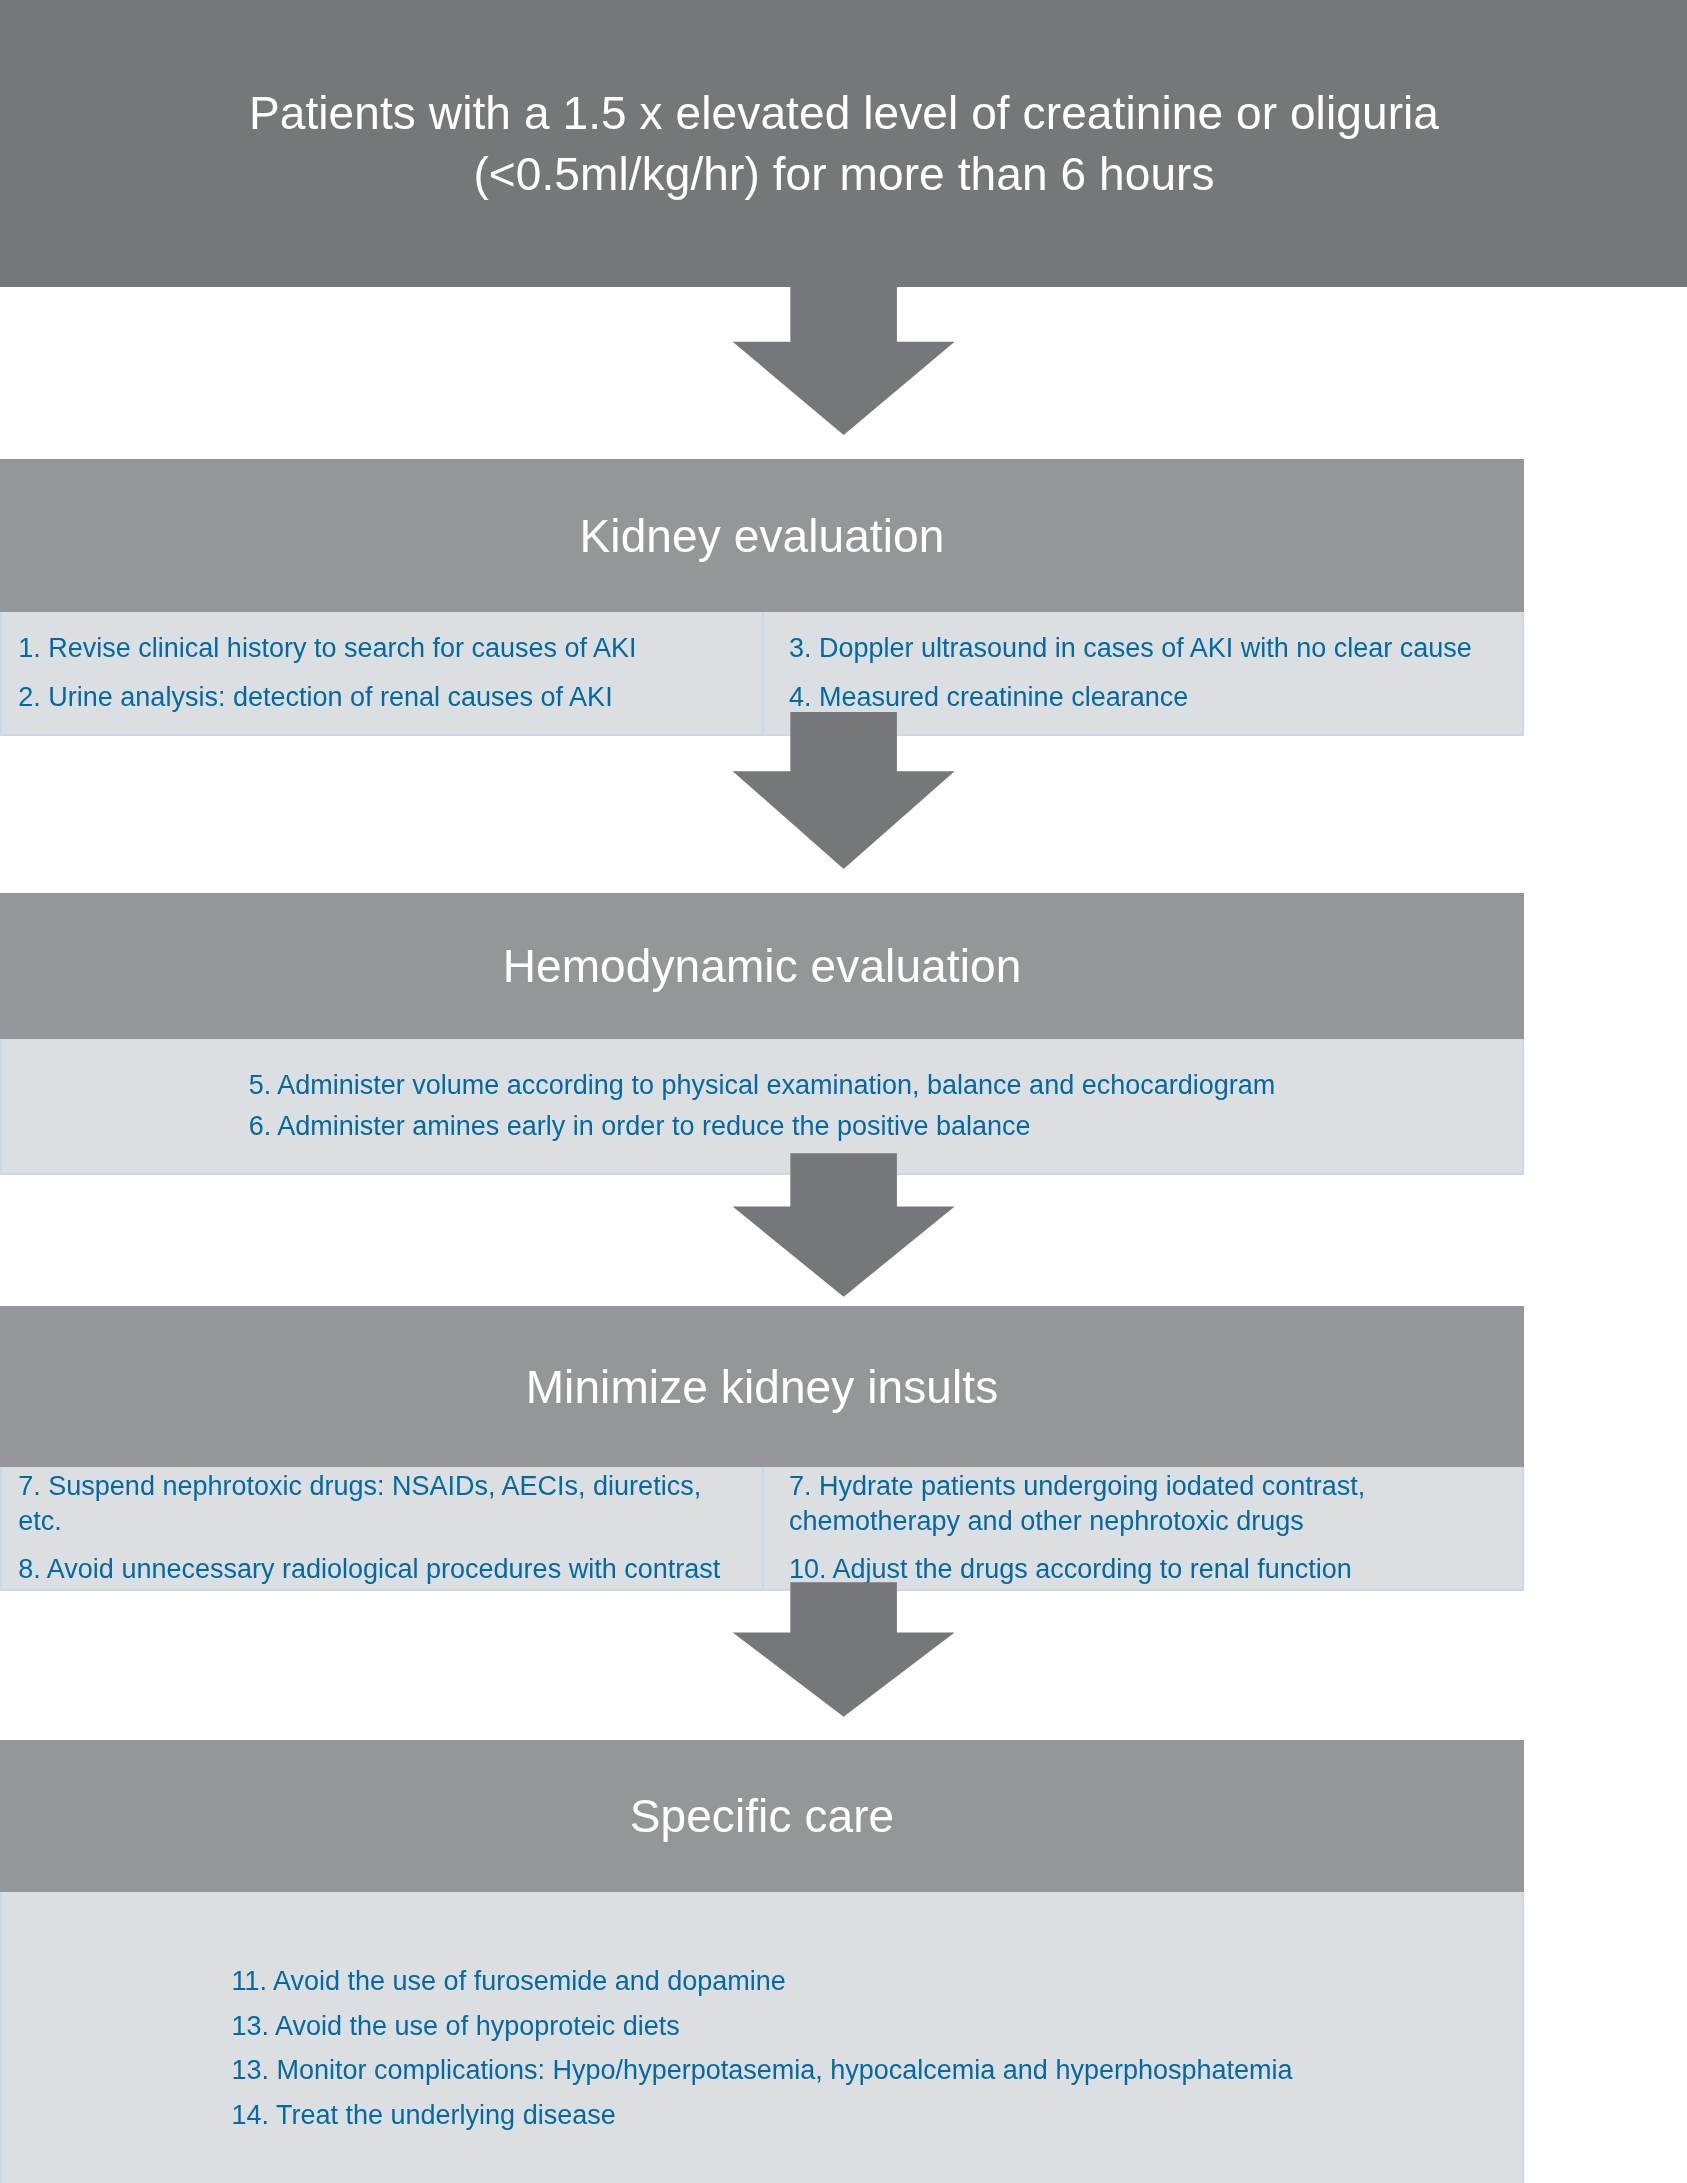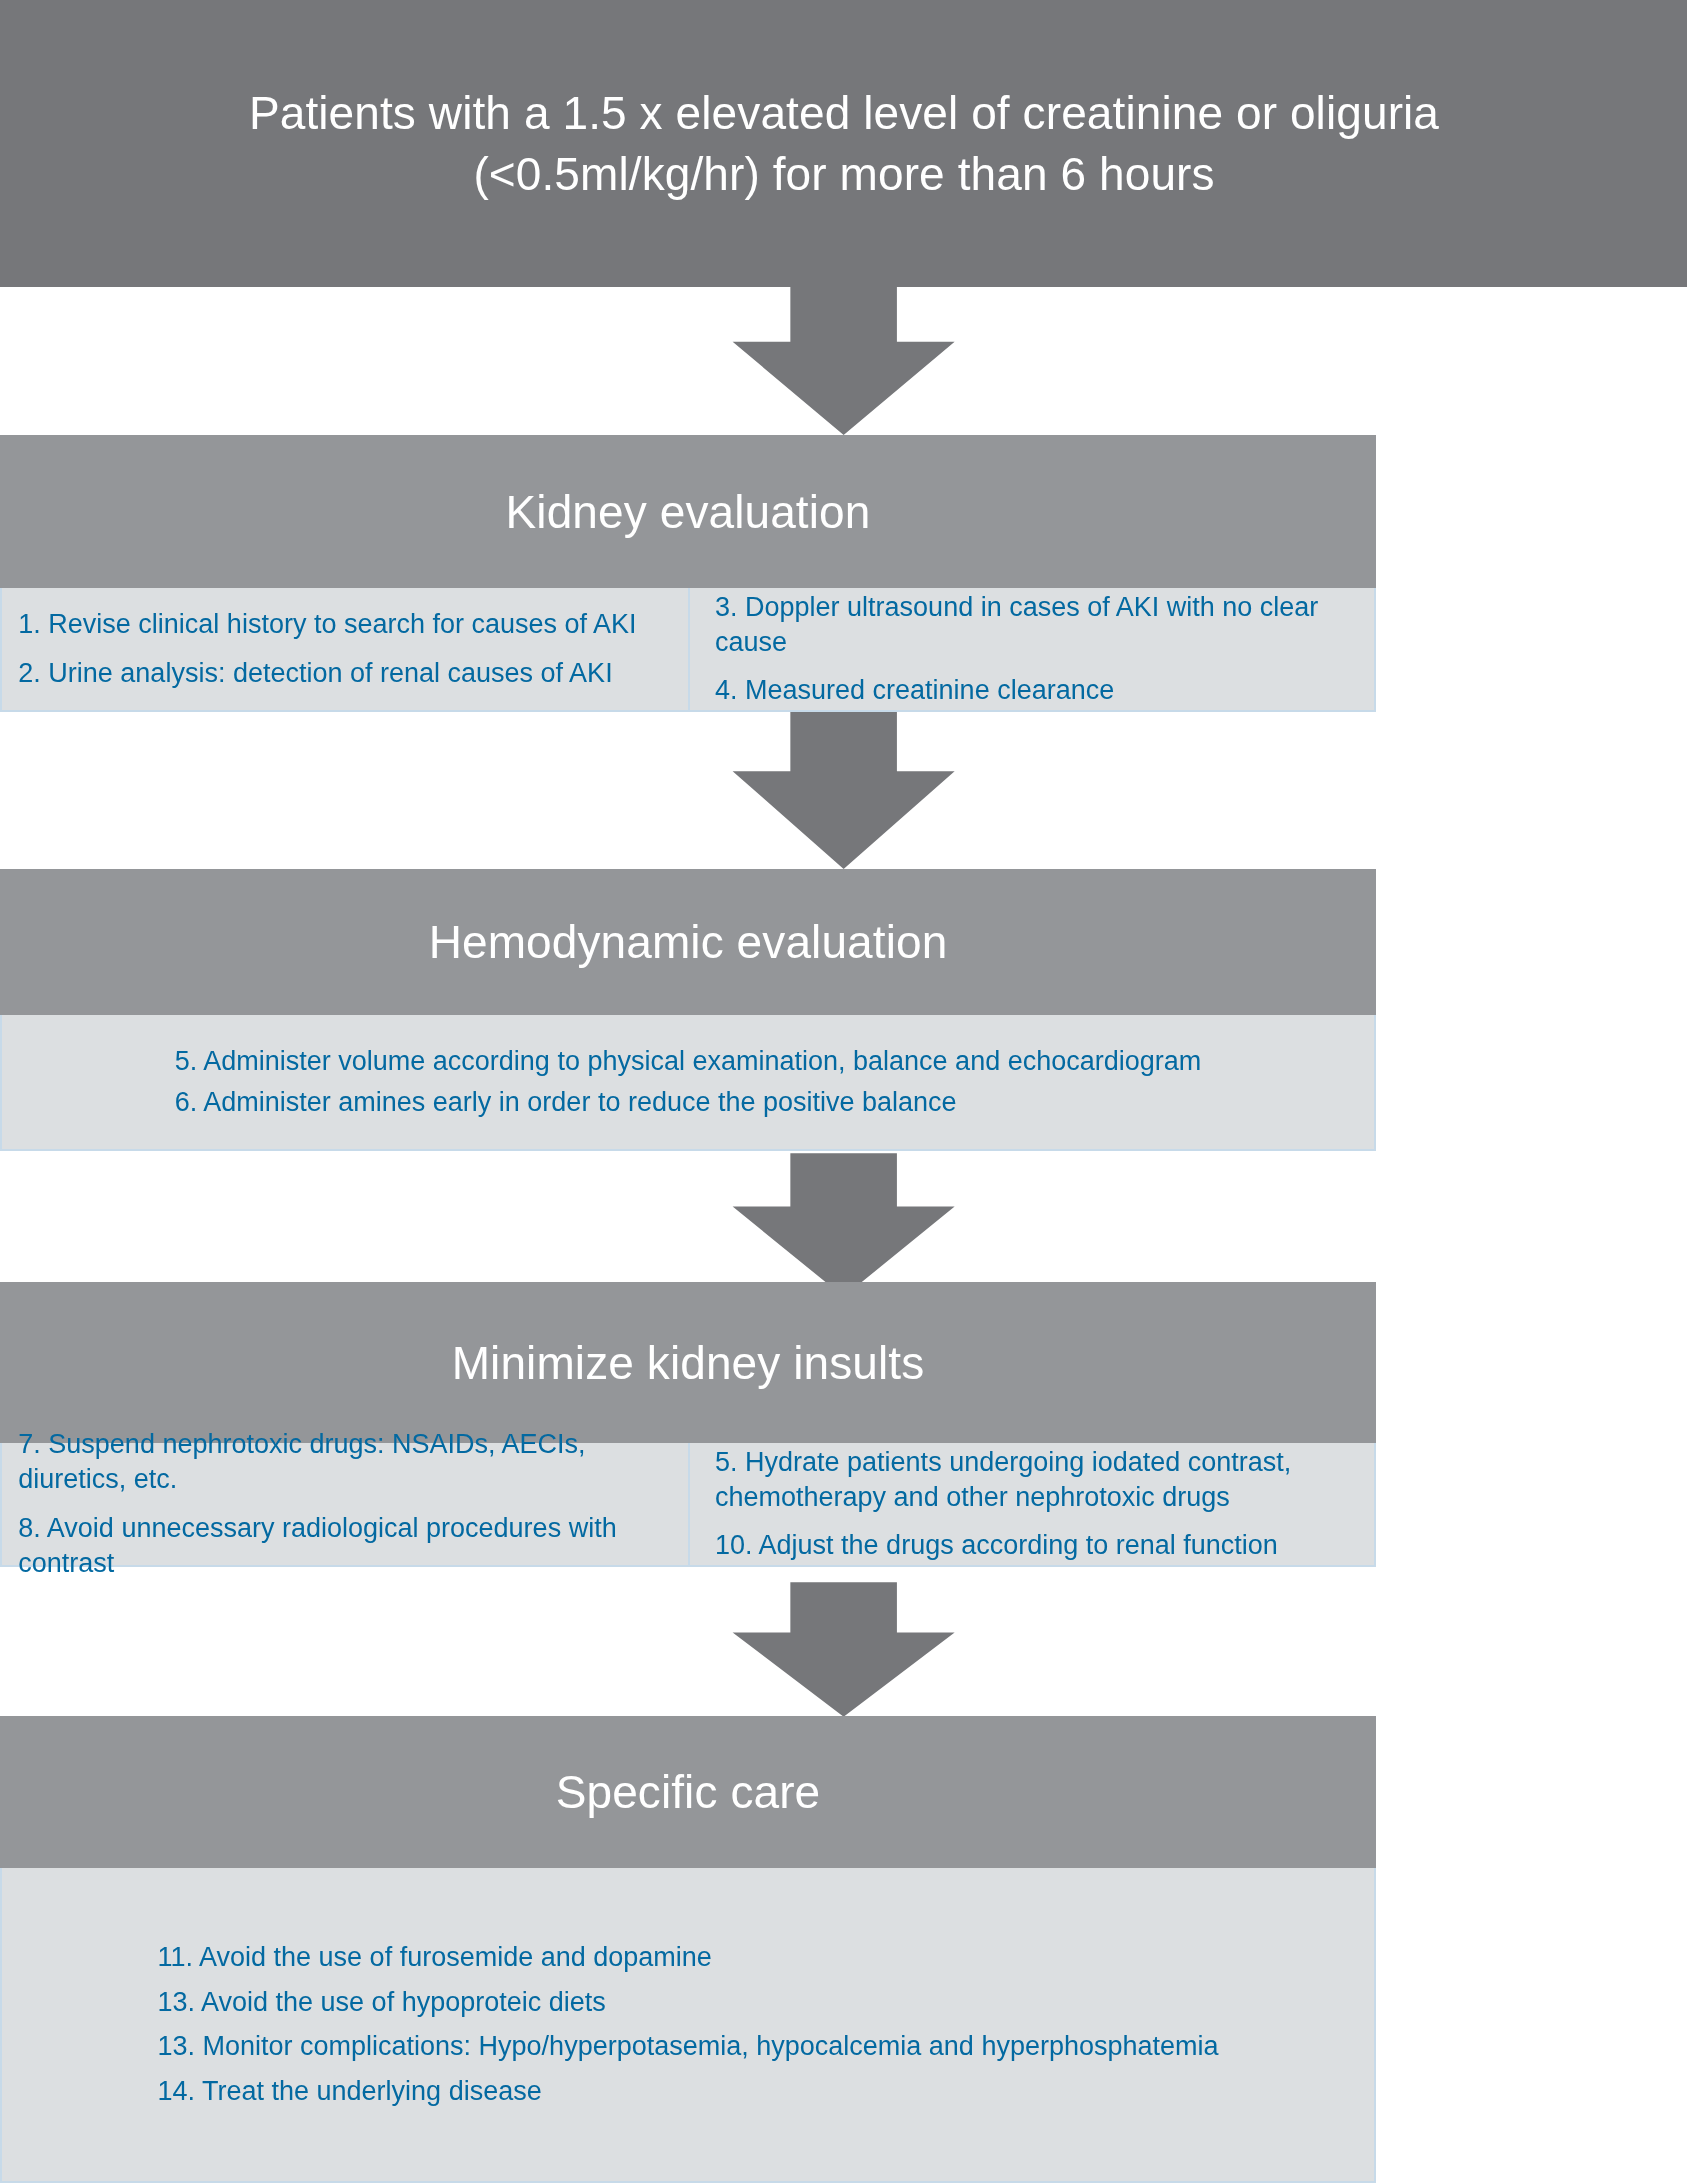--- a/index.html
+++ b/index.html
@@ -50,21 +50,22 @@
     left: 0;
     width: 1688px;
     pointer-events: none;
   }
   .arrow svg { display: block; }
 
   
   .stage {
     position: absolute;
     left: 0;
-    width: 1376px;
+    width: 1524px;
+    margin-top: 24px;
   }
   .stage-header {
     width: 100%;
     background: #949699;
     box-sizing: border-box;
     display: flex;
     align-items: center;
     justify-content: center;
   }
   .stage-title {
@@ -169,21 +170,21 @@
   <div class="stage" style="top:1282px;">
     <div class="stage-header" style="height:161px;">
       <div class="stage-title">Minimize kidney insults</div>
     </div>
     <div class="stage-body" style="height:124px;">
       <div class="col left">
         <div class="item tight">7. Suspend nephrotoxic drugs: NSAIDs, AECIs, diuretics, etc.</div>
         <div class="item tight">8. Avoid unnecessary radiological procedures with contrast</div>
       </div>
       <div class="col right">
-        <div class="item tight">5. Hydrate patients undergoing iodated contrast, chemotherapy and other nephrotoxic drugs</div>
+        <div class="item tight">7. Hydrate patients undergoing iodated contrast, chemotherapy and other nephrotoxic drugs</div>
         <div class="item tight">10. Adjust the drugs according to renal function</div>
       </div>
     </div>
   </div>
 
   <div class="arrow" style="top:1582px;height:135px;">
     <svg width="1688" height="135" viewBox="0 0 2281 182">
       <polygon points="1068,0 1212,0 1212,68 1290,68 1140,182 990,68 1068,68" fill="#76777A"></polygon>
     </svg>
   </div>

